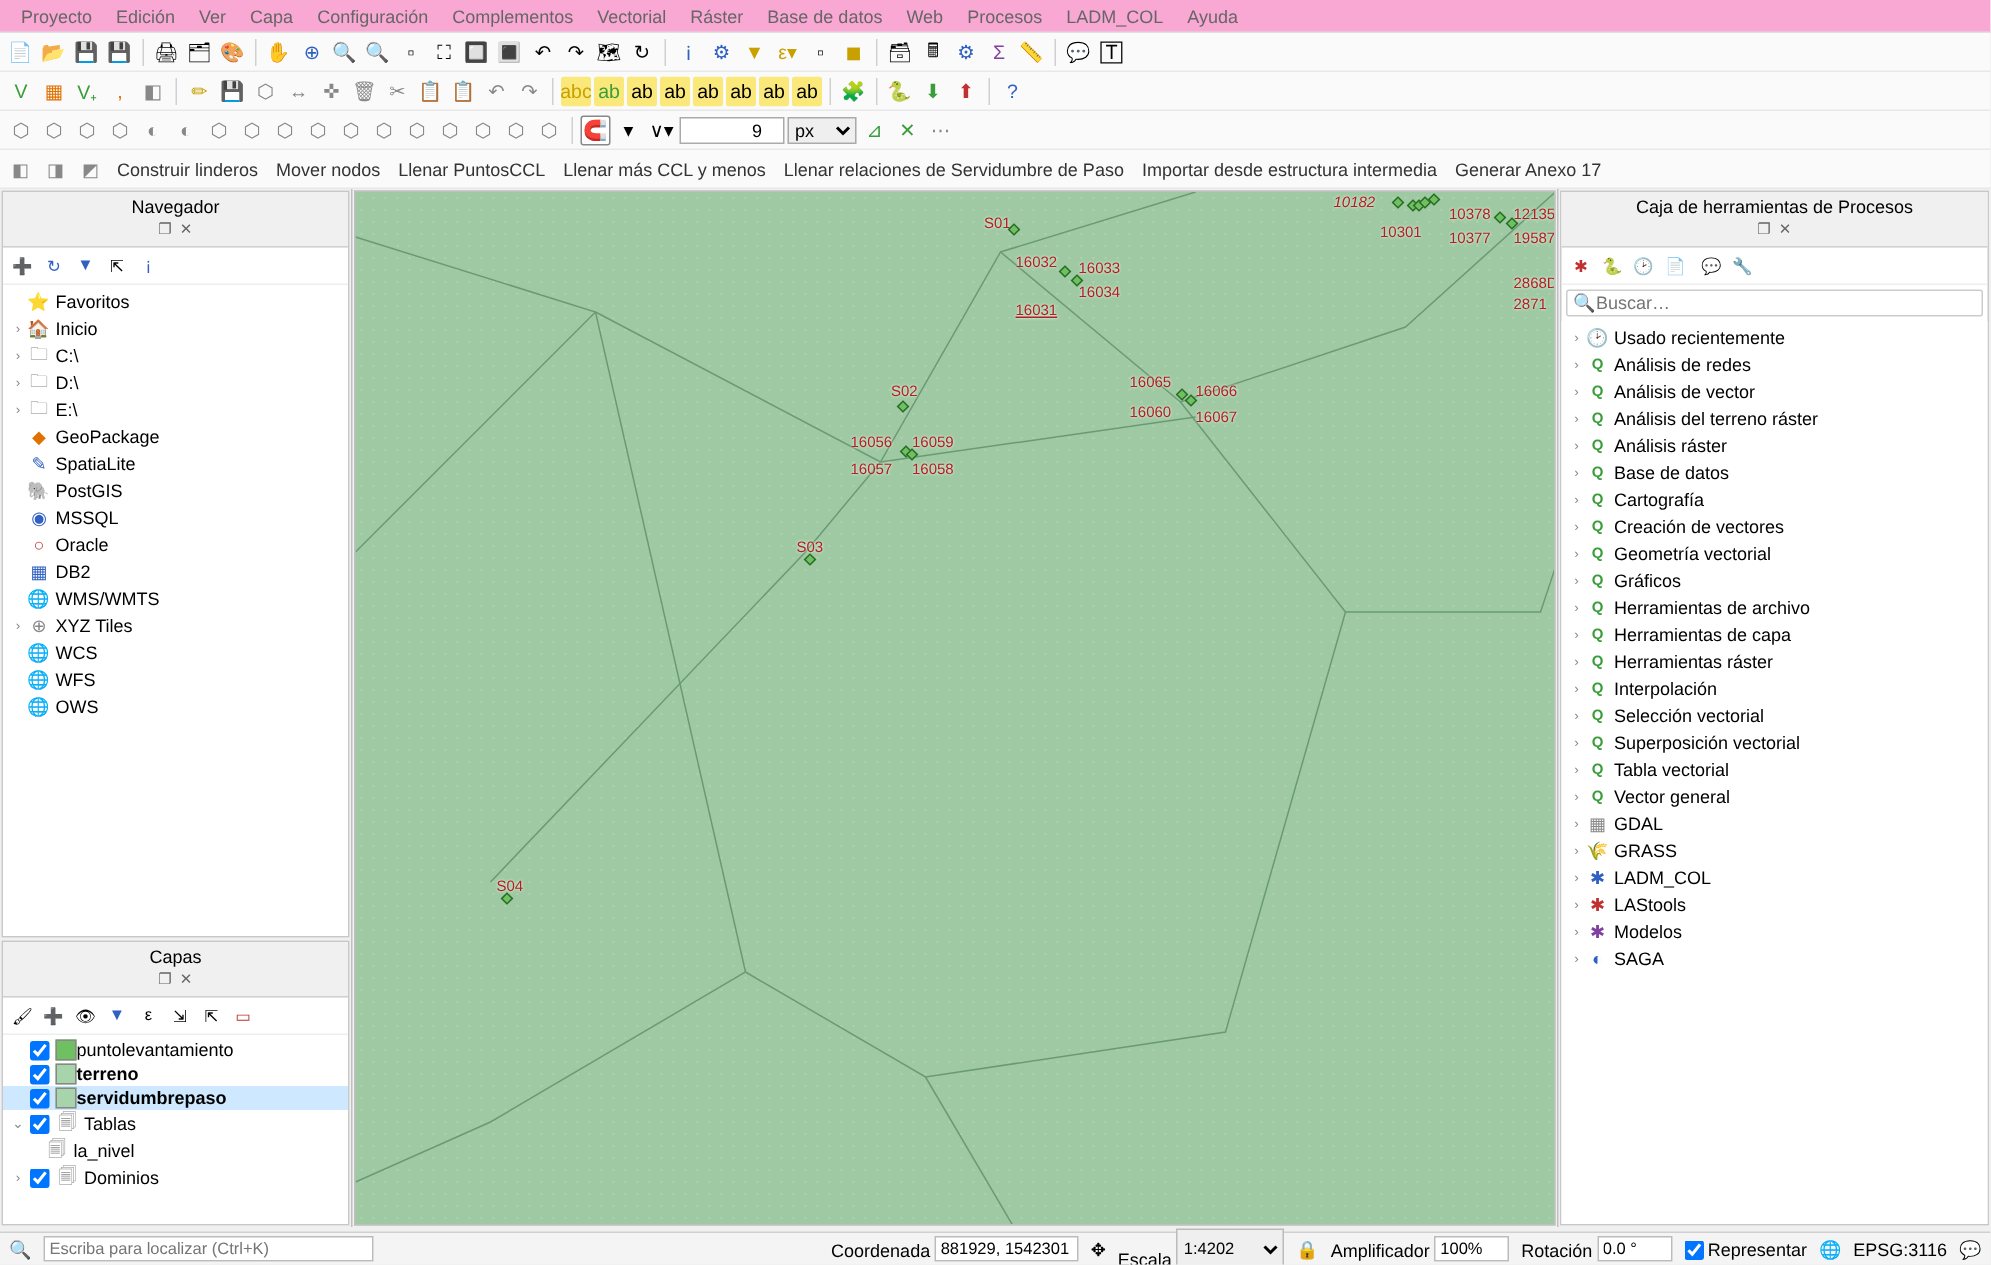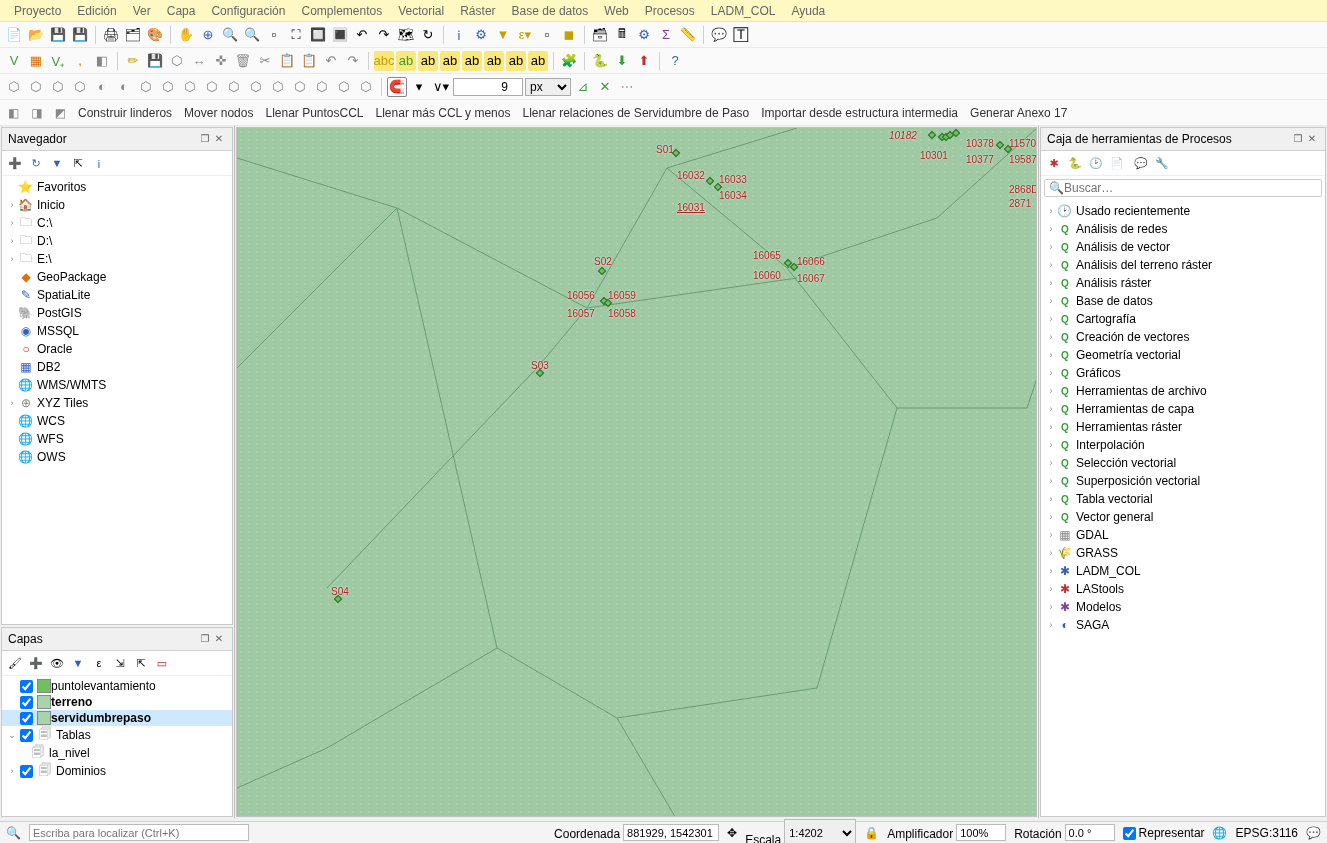--- a/index.html
+++ b/index.html
@@ -1,27 +1,27 @@
 <!DOCTYPE html>
 <html><head>
 <meta charset="utf-8">
 <style>
 * { box-sizing: border-box; margin: 0; padding: 0; font-family: "Segoe UI", Tahoma, sans-serif; font-size: 12px; }
 body { background: #f0f0f0; width: 1327px; height: 843px; overflow: hidden; position: relative; }
-.menubar { background: #fef9c3; height: 22px; display: flex; align-items: center; padding: 0 6px; border-bottom: 1px solid #e0e0e0; }
+.menubar { background: #f9a8d4; height: 22px; display: flex; align-items: center; padding: 0 6px; border-bottom: 1px solid #e0e0e0; }
 .menubar span { padding: 3px 8px; color: #666; cursor: default; }
 .toolbar { background: #fafafa; display: flex; align-items: center; padding: 2px 4px; border-bottom: 1px solid #e8e8e8; min-height: 26px; flex-wrap: wrap; gap: 2px; }
 .toolbar .tb-icon { width: 20px; height: 20px; display: inline-flex; align-items: center; justify-content: center; border: 1px solid transparent; border-radius: 2px; cursor: pointer; font-size: 13px; }
 .toolbar .sep { width: 1px; height: 18px; background: #d0d0d0; margin: 0 3px; }
 .toolbar-plugin { background: #fafafa; display: flex; align-items: center; padding: 2px 8px; border-bottom: 1px solid #e8e8e8; height: 26px; flex-wrap: wrap; gap: 12px; }
 .toolbar-plugin span.link { color: #333; cursor: pointer; }
 .main { display: flex; height: 692px; }
 .left-col { width: 235px; display: flex; flex-direction: column; border-right: 1px solid #c0c0c0; }
 .panel { background: #fff; border: 1px solid #c8c8c8; margin: 1px; display: flex; flex-direction: column; }
-.panel-header { background: #f0f0f0; border-bottom: 1px solid #d0d0d0; padding: 3px 6px; display: flex; align-items: center; justify-content: space-between; font-weight: normal; }
+.panel-header { background: #f0f0f0; border-bottom: 1px solid #d0d0d0; padding: 3px 6px; display: flex; align-items: center; justify-content: space-between; font-weight: normal; flex-direction: column; }
 .panel-header .controls span { width: 14px; height: 14px; display: inline-block; text-align: center; cursor: pointer; color: #666; font-size: 10px; }
 .panel-toolbar { display: flex; padding: 3px 4px; gap: 3px; border-bottom: 1px solid #eee; }
 .panel-toolbar .pt-icon { width: 18px; height: 18px; display: inline-flex; align-items: center; justify-content: center; cursor: pointer; font-size: 11px; }
 .tree { flex: 1; overflow-y: auto; padding: 2px 0; background: #fff; }
 .tree-item { display: flex; align-items: center; padding: 1px 4px; cursor: default; white-space: nowrap; }
 .tree-item.selected { background: #cde8ff; font-weight: bold; }
 .tree-item .expand { width: 12px; text-align: center; color: #888; cursor: pointer; font-size: 9px; }
 .tree-item .ticon { width: 16px; height: 16px; display: inline-flex; align-items: center; justify-content: center; margin-right: 3px; font-size: 12px; }
 .tree-item .chk { margin-right: 4px; margin-left: 2px; }
 .indent1 { padding-left: 16px; }
@@ -361,21 +361,21 @@
       <span class="map-label" style="left: 560px; top: 145px;">16067</span>
       <span class="map-label" style="left: 330px; top: 162px;">16056</span>
       <span class="map-label" style="left: 371px; top: 162px;">16059</span>
       <span class="map-label" style="left: 330px; top: 180px;">16057</span>
       <span class="map-label" style="left: 371px; top: 180px;">16058</span>
       <span class="map-label" style="left: 294px; top: 232px;">S03</span>
       <span class="map-label" style="left: 94px; top: 458px;">S04</span>
       <span class="map-label" style="left: 652px; top: 2px; font-style: italic;">10182</span>
       <span class="map-label" style="left: 683px; top: 22px;">10301</span>
       <span class="map-label" style="left: 729px; top: 10px;">10378</span>
-      <span class="map-label" style="left: 772px; top: 10px;">11570</span>
+      <span class="map-label" style="left: 772px; top: 10px;">12135</span>
       <span class="map-label" style="left: 729px; top: 26px;">10377</span>
       <span class="map-label" style="left: 772px; top: 26px;">19587</span>
       <span class="map-label" style="left: 772px; top: 56px;">2868D</span>
       <span class="map-label" style="left: 772px; top: 70px;">2871</span>
       <span class="map-point" style="left: 436px; top: 22px;"></span>
       <span class="map-point" style="left: 470px; top: 50px;"></span>
       <span class="map-point" style="left: 478px; top: 56px;"></span>
       <span class="map-point" style="left: 362px; top: 140px;"></span>
       <span class="map-point" style="left: 364px; top: 170px;"></span>
       <span class="map-point" style="left: 368px; top: 172px;"></span>

